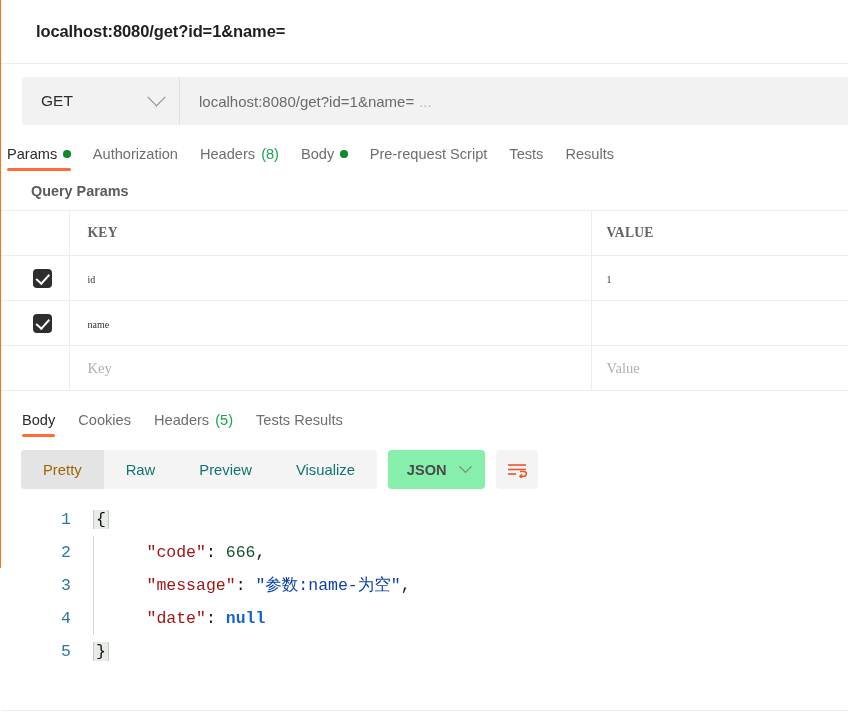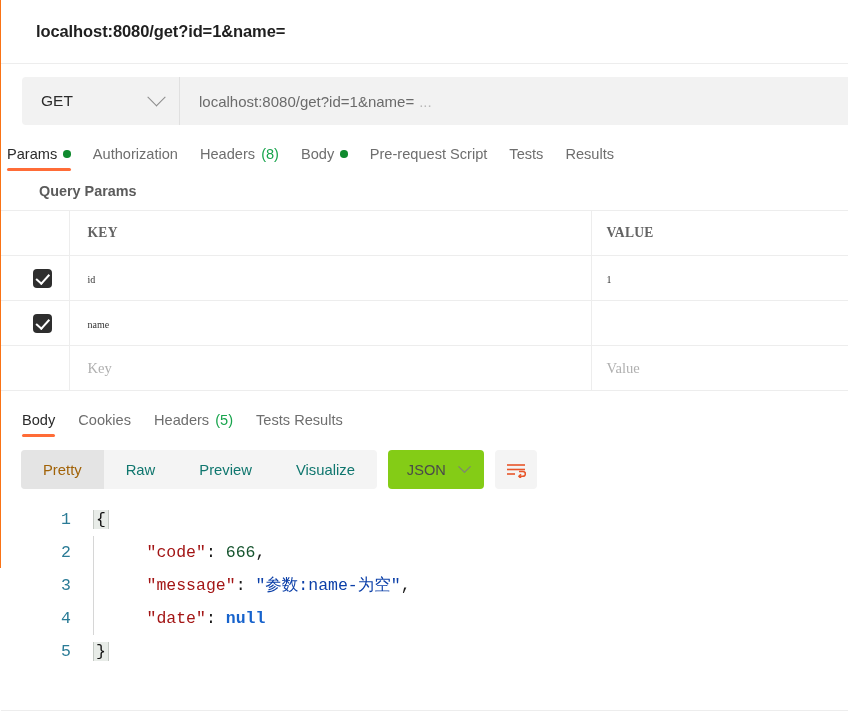--- a/index.html
+++ b/index.html
@@ -112,21 +112,21 @@
   .dot {
     width: 7.5px; height: 7.5px;
     border-radius: 50%;
     background: #0f8a2e;
     display: inline-block;
   }
   .count-green { color: #17a44c; }
 
   
   .qp-label {
-    padding: 12px 0 11px 38px;
+    padding: 12px 0 11px 30px;
     font-size: 14.4px;
     font-weight: bold;
     color: #5b5b5b;
   }
 
   .ptable { width: 100%; border-collapse: collapse; }
   .ptable tr { height: 45px; }
   .ptable td, .ptable th {
     border-top: 1px solid #ededed;
     border-bottom: 1px solid #ededed;
@@ -200,24 +200,24 @@
     cursor: pointer;
   }
   .seg.active { background: #e4e4e4; color: #a16207; }
 
   .fmt-select {
     display: flex;
     align-items: center;
     gap: 14px;
     height: 39px;
     padding: 0 15px 0 19px;
-    background: #84cc16;
+    background: #86efac;
     border-radius: 4px;
     font-size: 14.6px;
-    font-weight: normal;
+    font-weight: bold;
     color: #4a4a4a;
     cursor: pointer;
   }
   .chev-sm {
     width: 9px; height: 9px;
     border-right: 1.6px solid #7d7d7d;
     border-bottom: 1.6px solid #7d7d7d;
     transform: rotate(45deg) translate(-2px, -2px);
   }
   .wrap-btn {

